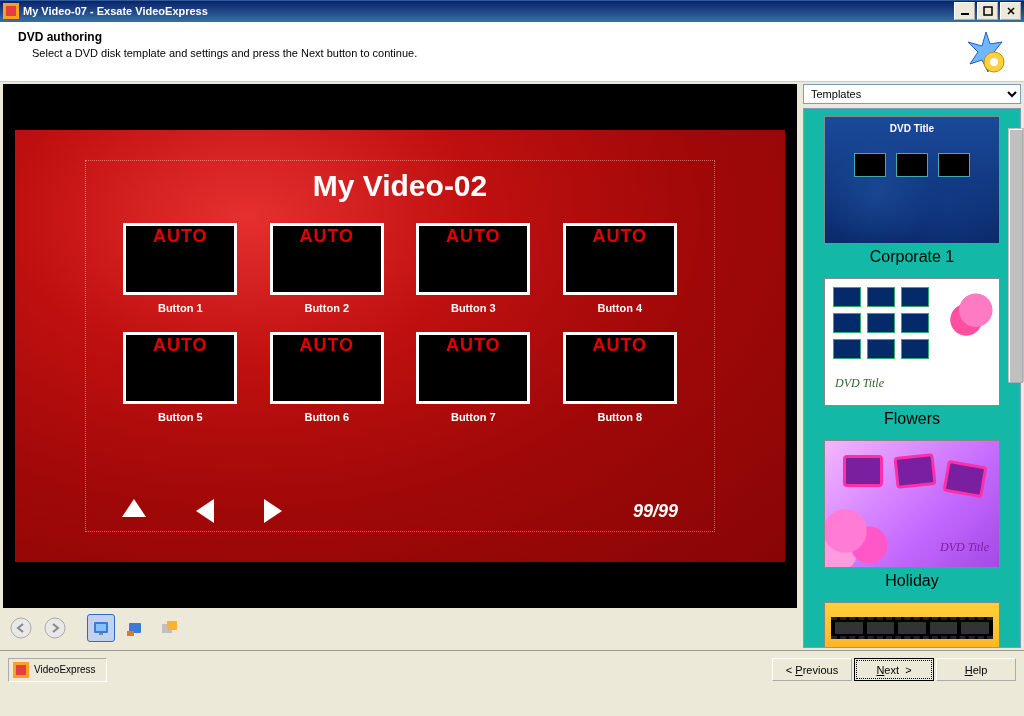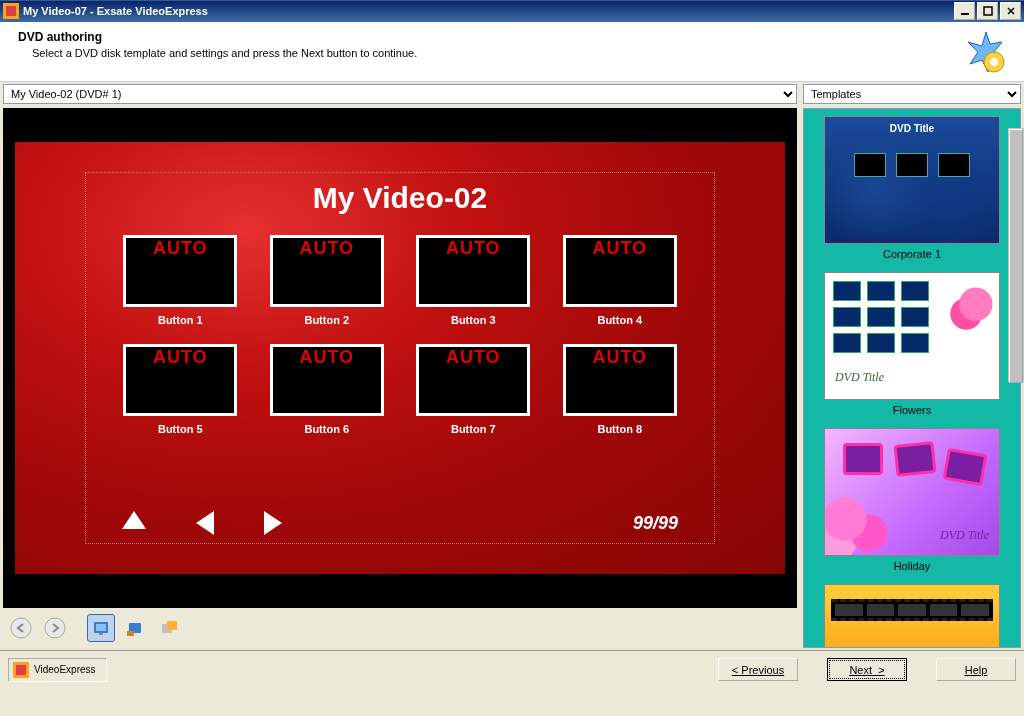--- a/index.html
+++ b/index.html
@@ -42,21 +42,21 @@
   
   .toolbar { height: 40px; display: flex; align-items: center; padding: 6px 4px; gap: 6px; }
   .tool-btn { width: 28px; height: 28px; border: 1px solid transparent; border-radius: 3px; display: flex; align-items: center; justify-content: center; cursor: pointer; }
   .tool-btn.selected { border: 1px solid #316ac5; background: #c1d2ee; }
   
   .side-panel { width: 218px; display: flex; flex-direction: column; }
   .side-select { height: 20px; margin-bottom: 4px; }
   .templates-scroll { flex: 1; border: 1px solid #7f9db9; background: #14b8a6; overflow-y: scroll; padding: 7px; }
   .template-item { margin-bottom: 12px; text-align: center; }
   .template-thumb { width: 176px; height: 128px; border: 1px solid #888; margin: 0 auto 4px; display: block; position: relative; overflow: hidden; }
-  .template-label { font-size: 11px; }
+  .template-label { font-size: 16px; }
   
   .thumb-corporate { background: linear-gradient(to bottom, #1a4a9a 0%, #0a2a6a 100%); }
   .thumb-corporate::before { content:""; position:absolute; inset:0; background: radial-gradient(circle at 30% 60%, rgba(30,80,160,.6), transparent 40%), radial-gradient(circle at 70% 70%, rgba(20,60,140,.5), transparent 40%); }
   .thumb-corporate .tg-title { position:absolute; top:6px; left:0; right:0; text-align:center; color:#fff; font-weight:bold; font-size:10px; }
   .thumb-corporate .tg-row { position:absolute; top:36px; left:0; right:0; display:flex; justify-content:center; gap:10px; }
   .thumb-corporate .tg-slot { width:32px; height:24px; background:#000; border:1px solid #4aa; }
   
   .thumb-flowers { background: #fff; }
   .thumb-flowers .tg-grid { position:absolute; top:8px; left:8px; display:grid; grid-template-columns: repeat(3, 28px); gap:6px; }
   .thumb-flowers .tg-slot { width:28px; height:20px; background:#052a6a; border:1px solid #3a6; }
@@ -73,21 +73,21 @@
   
   .thumb-strip { background: linear-gradient(to bottom, #ffcf3a, #ff8a00); }
   .thumb-strip .tg-strip { position:absolute; left:6px; right:6px; top:14px; height:22px; background:#000; border-top:3px dashed #222; border-bottom:3px dashed #222; display:flex; gap:4px; padding:2px 4px; }
   .thumb-strip .tg-cell { flex:1; background:#333; }
   
   .outer-scroll { position: absolute; right: 0; top: 128px; width: 16px; height: 254px; background: #ece9d8; border: 1px solid #c0c0c0; }
   .outer-scroll-thumb { position: absolute; top: 0; left: 0; right: 0; height: 254px; background: #c0c0c0; border: 1px outset #fff; }
   
   .footer { height: 38px; background: #ece9d8; border-top: 1px solid #999; display: flex; align-items: center; padding: 0 8px; }
   .taskbar-item { display: flex; align-items: center; height: 24px; padding: 0 10px 0 4px; border: 1px inset #fff; background: #ece9d8; gap: 5px; font-size: 10px; }
-  .taskbar-right { margin-left: auto; display: flex; gap: 29px; text-decoration: underline; }
+  .taskbar-right { margin-left: auto; display: flex; gap: 2px; }
   .wiz-btn { height: 23px; min-width: 80px; padding: 0 12px; border: 1px outset #fff; background: #ece9d8; font-size: 11px; cursor: pointer; }
   .wiz-btn.default { border: 1px solid #000; outline: 1px dotted #000; outline-offset: -3px; }
   .wiz-btn span.k { text-decoration: underline; }
   
   ::-webkit-scrollbar { width: 16px; }
   ::-webkit-scrollbar-track { background: #f0f0f0; }
   ::-webkit-scrollbar-thumb { background: #c0c0c0; border: 1px outset #fff; }
   ::-webkit-scrollbar-button { background: #ece9d8; border: 1px outset #fff; height: 16px; }
 </style>
 </head>
@@ -130,25 +130,20 @@
       <polygon points="22,2 26,14 38,12 30,22 40,30 26,28 24,42 18,30 6,34 14,22 4,12 18,16" fill="#6fb8ff" stroke="#2060c0" stroke-width="1"></polygon>
       <circle cx="30" cy="32" r="10" fill="#ffd040" stroke="#c09000"></circle>
       <circle cx="30" cy="32" r="4" fill="#fff"></circle>
     </svg>
   </div>
 </div>
 
 <div class="content">
 
   <div class="main-panel">
-    <div class="select-bar">
-      <select class="select-input">
-        <option>My Video-02 (DVD# 1)</option>
-      </select>
-    </div>
 
     <div class="preview-area">
       <div class="dvd-menu">
         <div class="dvd-menu-inner">
           <div class="dvd-title">My Video-02</div>
           <div class="dvd-buttons">
             <div class="dvd-button-cell">
               <div class="dvd-button-thumb">
                   <span class="dvd-button-thumb-text">AUTO</span>
                 </div>

